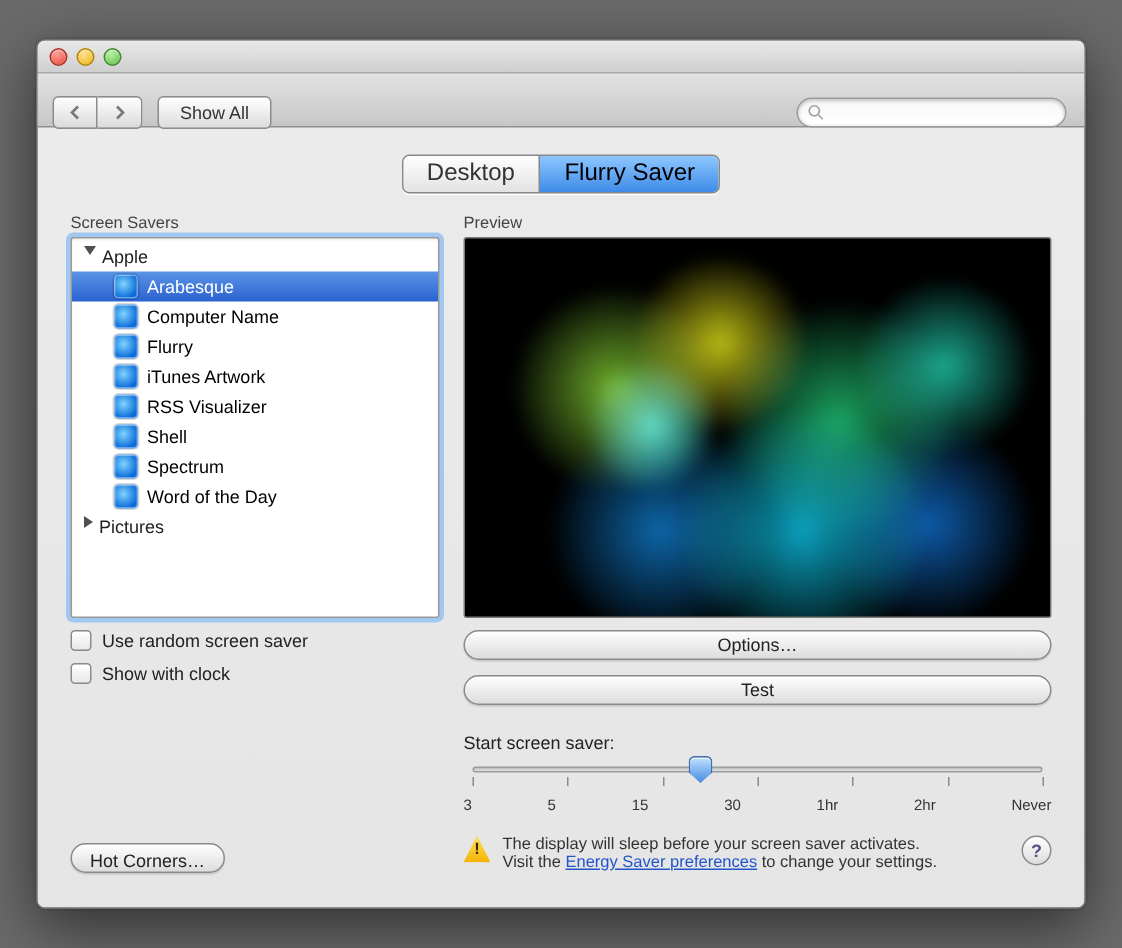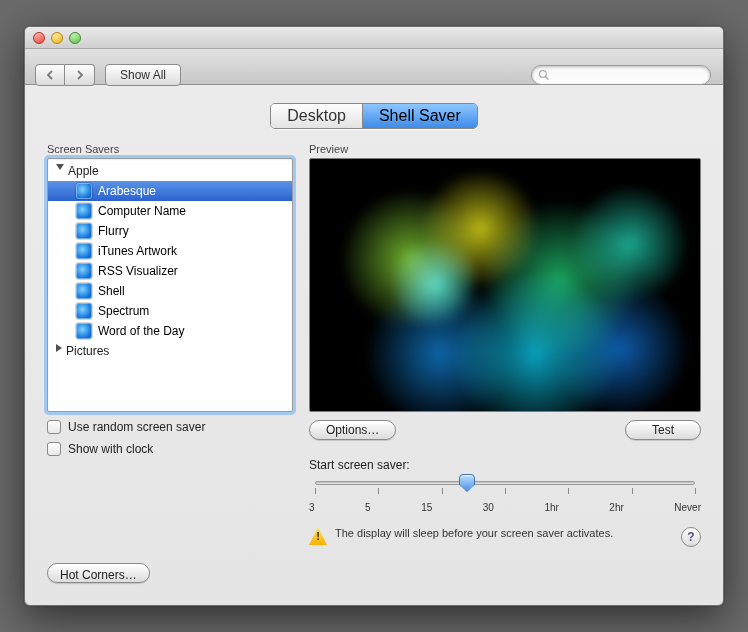--- a/index.html
+++ b/index.html
@@ -88,21 +88,21 @@
     flex:none;
   }
   .checkrow { display:flex; align-items:center; gap:7px; font-size:12px; color:#222; margin-top:8px; }
   .checkbox { width:14px; height:14px; background:linear-gradient(#fff,#e8e8e8); border:1px solid #8a8a8a; border-radius:3px; box-shadow: inset 0 1px 0 #fff; }
   .preview {
     height:254px; background:#000; border:1px solid #7a7a7a; border-radius:2px;
     box-shadow: inset 0 2px 6px rgba(0,0,0,.8);
     overflow:hidden; position:relative;
   }
   .bokeh { position:absolute; border-radius:50%; mix-blend-mode:screen; filter:blur(4px); }
-  .btnrow { display:flex; justify-content:space-between; gap:10px; margin-top:8px; }
+  .btnrow { display:flex; justify-content:center; gap:10px; margin-top:8px;flex-direction:column; }
   .aqua {
     height:20px; padding:0 16px; border-radius:11px;
     background:linear-gradient(#ffffff,#dcdcdc);
     border:1px solid #8a8a8a; font-size:12px; color:#222;
     box-shadow: inset 0 1px 0 #fff, 0 1px 1px rgba(0,0,0,.15);
   }
   .sliderarea { margin-top:18px; }
   .sliderlabel { font-size:12px; color:#222; margin-bottom:6px;}
   .slider { position:relative; height:16px; margin:6px 6px 0 6px;}
   .slider .track { position:absolute; left:0; right:0; top:3px; height:4px; background:linear-gradient(#bfbfbf,#e3e3e3); border:1px solid #9c9c9c; border-radius:3px;}
@@ -173,21 +173,21 @@
         </svg>
       <input type="text" placeholder="" style="">
     </div>
   </div>
 
   <div class="content">
 
     <div class="tabs">
       <div class="tabseg">
         <div>Desktop</div>
-        <div class="active">Shell Saver</div>
+        <div class="active">Flurry Saver</div>
       </div>
     </div>
 
     <div class="cols">
       <div class="leftcol">
         <div class="sectionlabel">Screen Savers</div>
         <div class="listbox">
           <div class="group">
             <span class="disclosure open"></span>
             <span>Apple</span>
@@ -278,20 +278,23 @@
             <span>30</span>
             <span>1hr</span>
             <span>2hr</span>
             <span>Never</span>
           </div>
 
           <div class="warning">
             <span class="warnicon"></span>
             <div>
               <div>The display will sleep before your screen saver activates.</div>
+              <div>
+                <span>Visit the </span><a href="#">Energy Saver preferences</a><span> to change your settings.</span>
+              </div>
             </div>
             <div class="helpbtn">?</div>
           </div>
         </div>
       </div>
     </div>
   </div>
 
   <div class="hotcorners">
     <button class="aqua">Hot Corners…</button>

